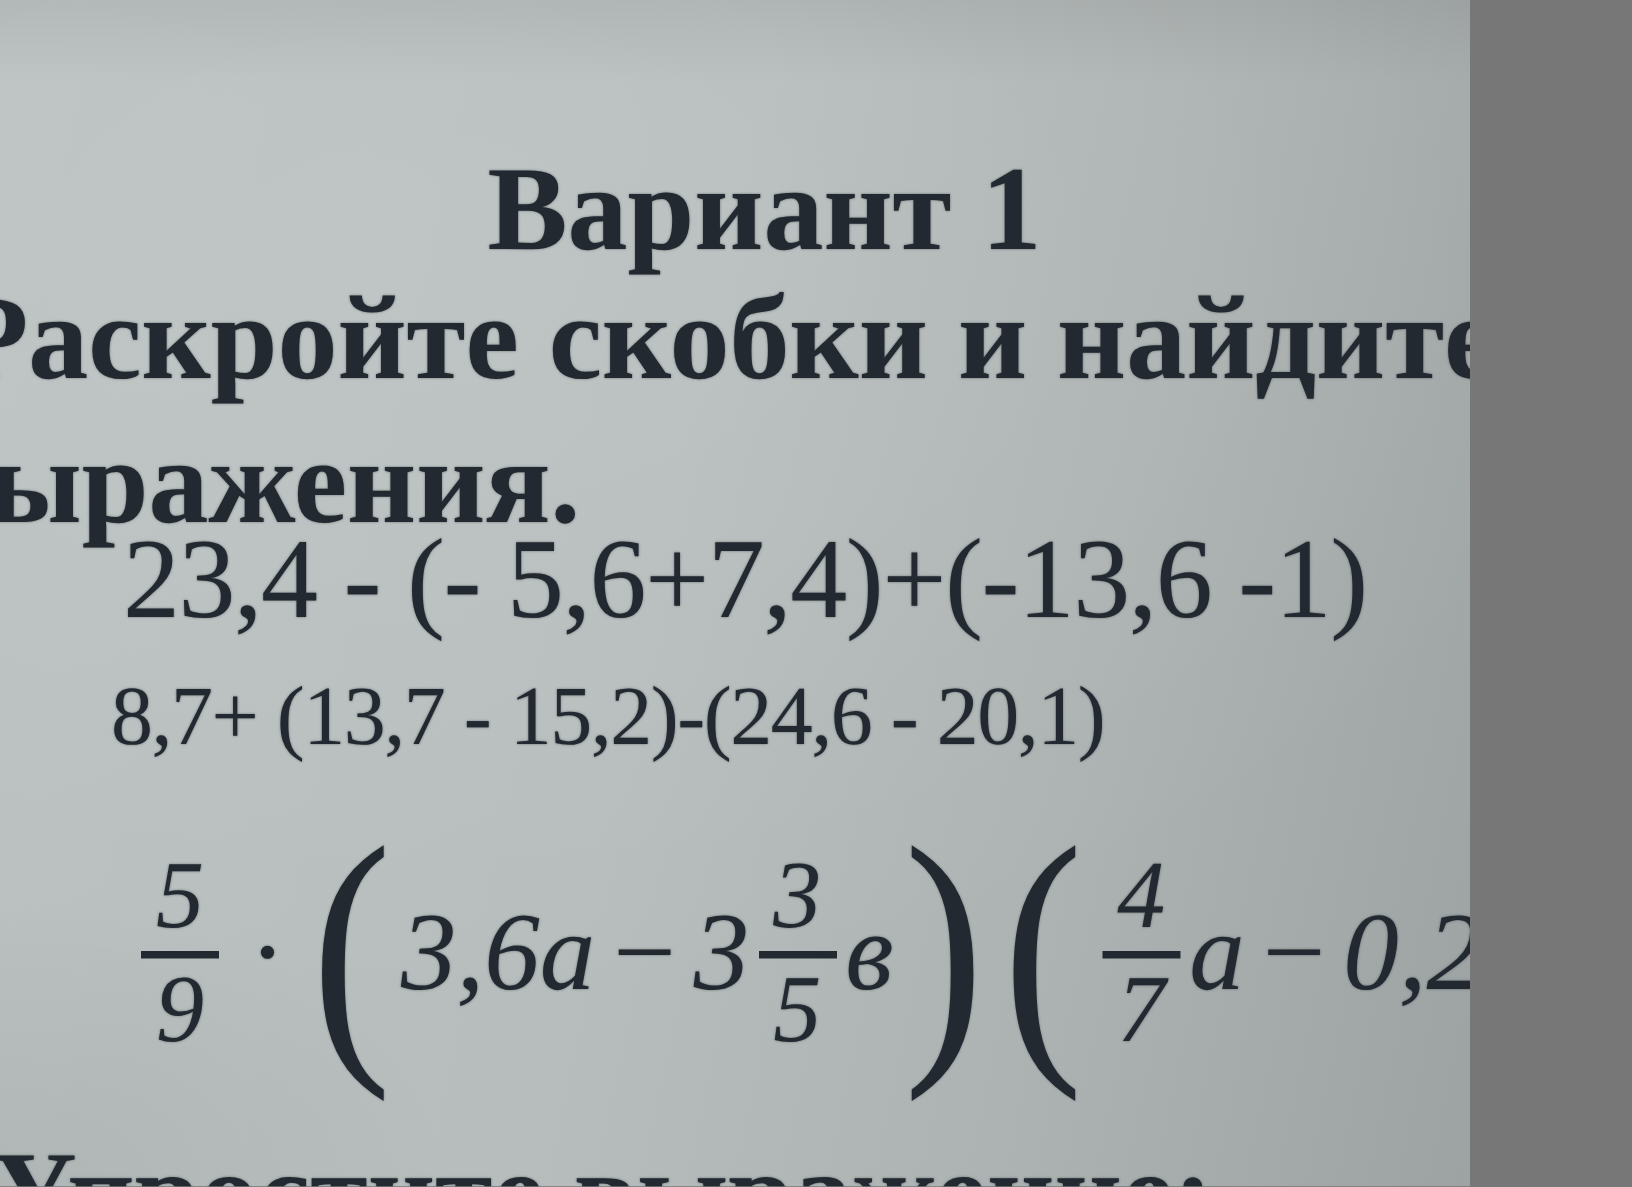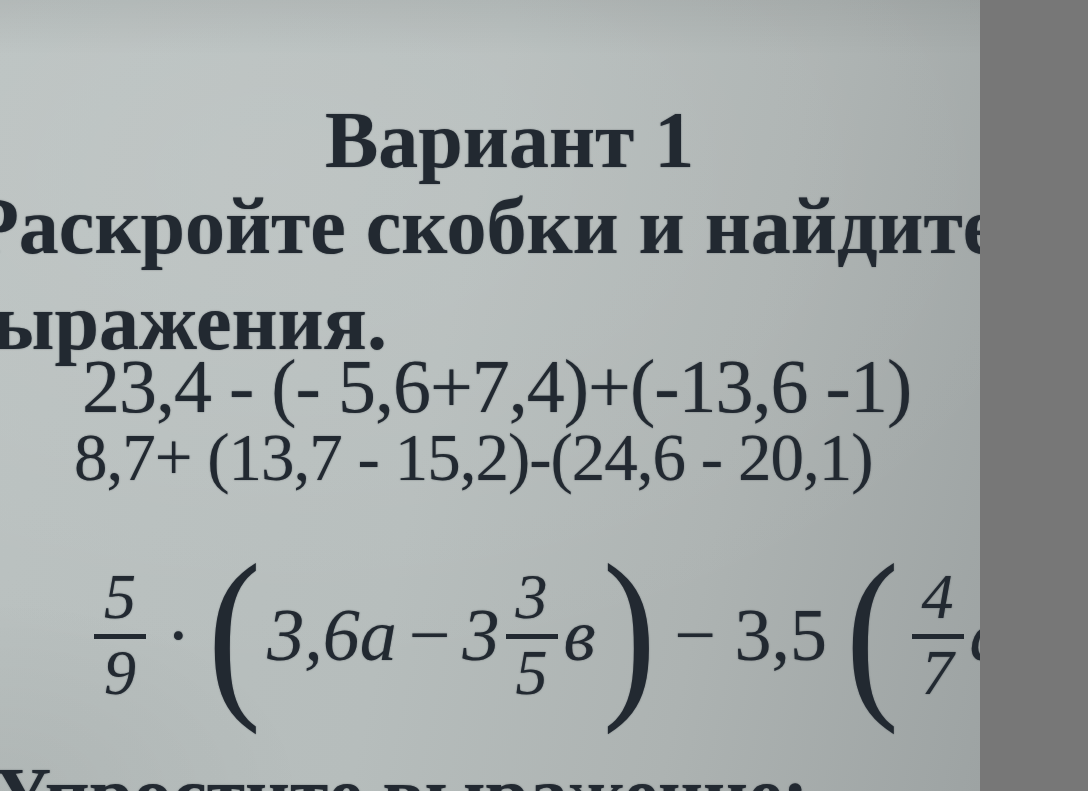--- a/index.html
+++ b/index.html
@@ -19,21 +19,21 @@
     position:absolute;
     white-space:nowrap;
     line-height:1;
     color:#222931;
     text-shadow:0 0 1.6px rgba(30,36,44,0.55);
   }
   .title{top:100px;left:325px;font-size:80px;font-weight:bold;}
   .instr1{top:186px;left:-30px;font-size:80px;font-weight:bold;}
   .instr2{top:282px;left:-8px;font-size:80px;font-weight:bold;}
   .expr1{top:348px;left:82px;font-size:76px;letter-spacing:-1px;}
-  .expr2{top:424px;left:74px;font-size:67px;letter-spacing:-1px;}
+  .expr2{top:450px;left:74px;font-size:56px;letter-spacing:-1px;}
   .expr3{
     top:534px;left:88px;right:-60px;height:202px;
     display:flex;align-items:center;
     font-size:74px;font-style:italic;
   }
   .frac{
     display:inline-flex;flex-direction:column;align-items:center;
     font-size:64px;line-height:0.95;margin:0 6px;
   }
   .frac .num{display:block;padding:0 10px 6px;border-bottom:5px solid #222931;
@@ -78,21 +78,20 @@
       <span class="var">а</span>
     </span>
     <span class="minus">−</span>
     <span>3</span>
     <span class="frac">
       <span class="num">3</span>
       <span class="den">5</span>
     </span>
     <span class="var">в</span>
     <span class="bigparen">)</span>
-    <span class="minus">− 3,5</span>
     <span class="bigparen">(</span>
     <span class="frac">
       <span class="num">4</span>
       <span class="den">7</span>
     </span>
     <span class="var">а</span>
     <span class="minus">−</span>
     <span class="grp">
       <span>0,2</span>
 

